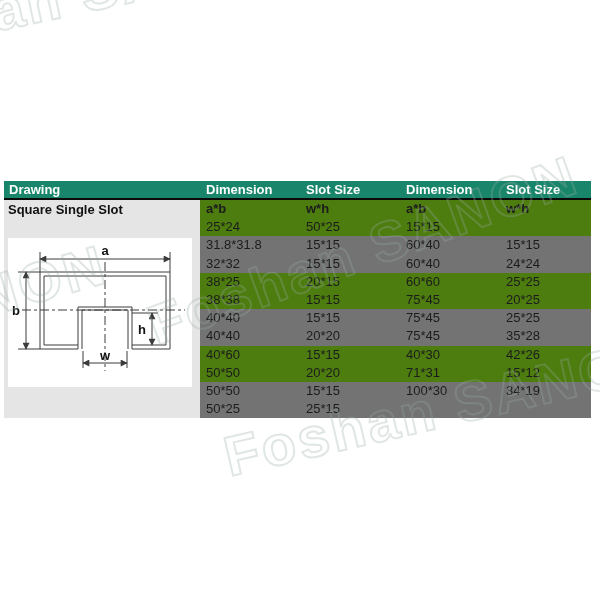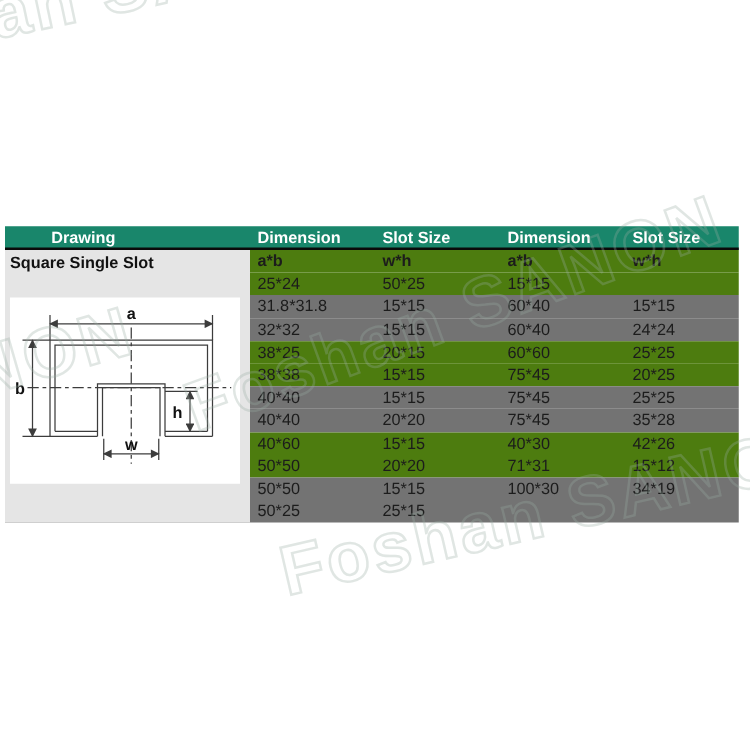--- a/index.html
+++ b/index.html
@@ -34,21 +34,21 @@
   }
   .thead .cell{ overflow:hidden; }
   .tbody{ position:relative; }
   .row{
     display:grid; grid-template-columns:196px 100px 100px 100px 91px;
     height:18.2px; line-height:18.2px; font-size:13px;
   }
   .row.g{ background:#4d7c0f; }
   .row.w{ background:#737373; }
   .cell{ padding-left:6px; white-space:nowrap; overflow:hidden; }
-  .cell.c1{ padding-left:5px;margin-left:32px; }
+  .cell.c1{ padding-left:5px; }
   .cell.bold{ font-weight:700; }
 
   
   .leftcell{
     position:absolute; left:0; top:0; width:196px; height:100%;
     background:#e5e5e5; z-index:2;
   }
   .drawing-title{
     position:absolute; left:4px; top:1px; height:18px; line-height:18px;
     font-size:13px; font-weight:700; color:#111; white-space:nowrap;

